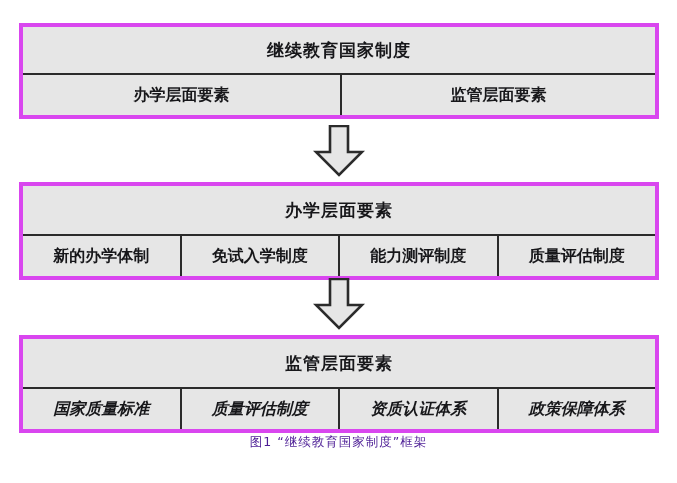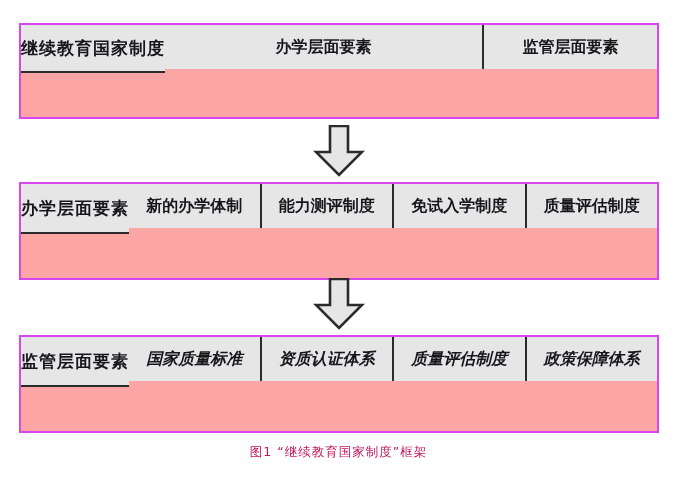--- a/index.html
+++ b/index.html
@@ -18,25 +18,25 @@
   .canvas {
     position: absolute;
     left: 0; top: 0;
     width: 677px;
     height: 483px;
   }
 
   
   .block {
     position: absolute;
-    background: #fca5a5;
-    border: 2px solid #d946ef;
+    background: #701a75;
+    border: 4px solid #d946ef;
     box-sizing: border-box;
     display: flex;
-    flex-direction: row;
+    flex-direction: column;
   }
 
   .block-header {
     flex: 0 0 auto;
     display: flex;
     align-items: center;
     justify-content: center;
     background: #e6e6e6;
     border-bottom: 2px solid #2b2b2b;
     box-sizing: border-box;
@@ -99,25 +99,25 @@
     width: 52px;
     height: 52px;
   }
   #arrow-1 { left: 313px; top: 125px; }
   #arrow-2 { left: 313px; top: 278px; }
 
   
   .caption {
     position: absolute;
     left: 0;
-    top: 444px;
+    top: 434px;
     width: 677px;
     text-align: center;
     font-size: 12.5px;
-    color: #be185d;
+    color: #4c1d95;
     letter-spacing: 1px;
     line-height: 1.2;
   }
 </style>
 </head>
 <body>
 
 <div class="canvas">
 
   <div class="block" id="block-top">
@@ -142,24 +142,24 @@
 
   <div class="block" id="block-mid">
     <div class="block-header">
       <span class="block-header-label">办学层面要素</span>
     </div>
     <div class="block-row">
       <div class="cell">
         <span class="cell-label">新的办学体制</span>
       </div>
       <div class="cell">
-        <span class="cell-label">能力测评制度</span>
+        <span class="cell-label">免试入学制度</span>
       </div>
       <div class="cell">
-        <span class="cell-label">免试入学制度</span>
+        <span class="cell-label">能力测评制度</span>
       </div>
       <div class="cell">
         <span class="cell-label">质量评估制度</span>
       </div>
     </div>
   </div>
 
   <div class="arrow" id="arrow-2">
     <svg width="52" height="52" viewBox="0 0 52 52" aria-hidden="true">
       <polygon points="17,1 35,1 35,27 49,27 26,50 3,27 17,27" fill="#e6e6e6" stroke="#2b2b2b" stroke-width="2.6" stroke-linejoin="miter"></polygon>
@@ -168,24 +168,24 @@
 
   <div class="block" id="block-bot">
     <div class="block-header">
       <span class="block-header-label">监管层面要素</span>
     </div>
     <div class="block-row">
       <div class="cell">
         <span class="cell-label">国家质量标准</span>
       </div>
       <div class="cell">
-        <span class="cell-label">资质认证体系</span>
+        <span class="cell-label">质量评估制度</span>
       </div>
       <div class="cell">
-        <span class="cell-label">质量评估制度</span>
+        <span class="cell-label">资质认证体系</span>
       </div>
       <div class="cell">
         <span class="cell-label">政策保障体系</span>
       </div>
     </div>
   </div>
 
   <div class="caption">图1 “继续教育国家制度”框架</div>
 
 </div>

